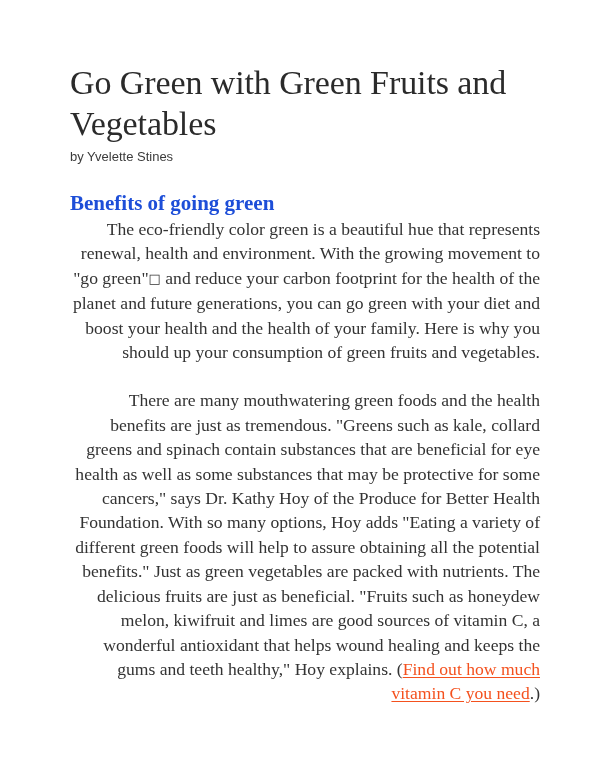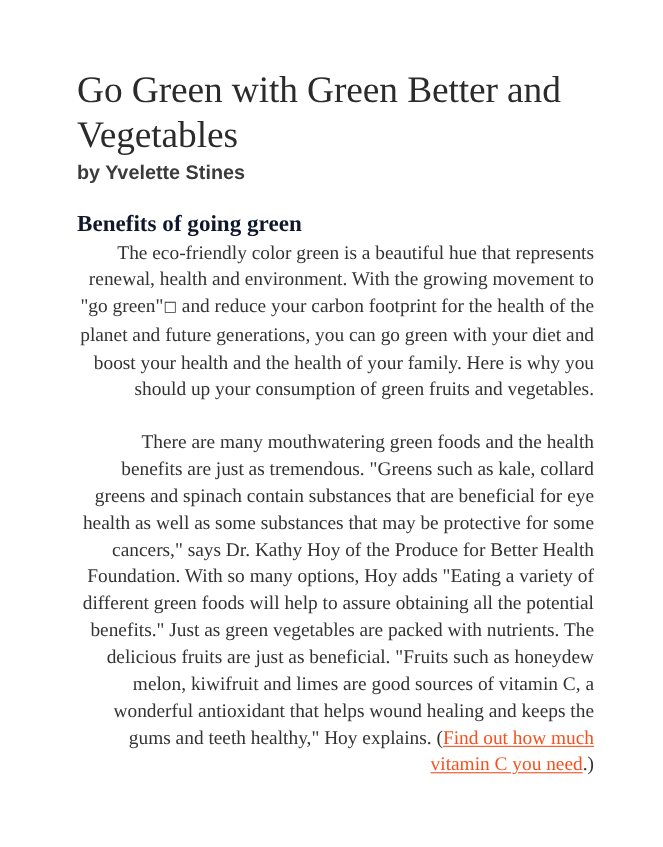--- a/index.html
+++ b/index.html
@@ -40,37 +40,37 @@
   .article-date {
     font-family: "Liberation Sans", sans-serif;
     font-size: 13px;
     line-height: 17px;
     color: #a6a6a6;
     margin: 0;
   }
 
   .article-byline {
     font-family: "Liberation Sans", sans-serif;
-    font-size: 18px;
+    font-size: 13px;
     line-height: 18px;
-    font-weight: bold;
+    font-weight: normal;
     color: #3b3b3b;
     margin: 1px 0 0 0;
   }
 
   .section {
     margin-top: 24px;
   }
 
   .section-heading {
     font-family: "Liberation Serif", serif;
     font-size: 21px;
     line-height: 26px;
     font-weight: bold;
-    color: #0f172a;
+    color: #1d4ed8;
     margin: 0 0 1px 0;
   }
 
   .section-body {
     font-family: "Liberation Serif", serif;
     font-size: 17.6px;
     line-height: 24.4px;
     color: #333333;
     margin: 0;
     text-align: right;
@@ -90,21 +90,21 @@
     text-decoration-color: #f4511e;
     text-underline-offset: 2px;
   }
 </style>
 </head>
 <body>
 
 <div class="page">
   <article class="article">
 
-    <h1 class="article-title">Go Green with Green Better and Vegetables</h1>
+    <h1 class="article-title">Go Green with Green Fruits and Vegetables</h1>
 
 
     <p class="article-byline">by Yvelette Stines</p>
 
     <section class="section">
       <h2 class="section-heading">Benefits of going green</h2>
       <p class="section-body">
         <span>The eco-friendly color green is a beautiful hue that represents renewal, health and environment. With the growing movement to "go green"</span><span class="tofu">□</span><span> and reduce your carbon footprint for the health of the planet and future generations, you can go green with your diet and boost your health and the health of your family. Here is why you should up your consumption of green fruits and vegetables.</span>
       </p>
     </section>

